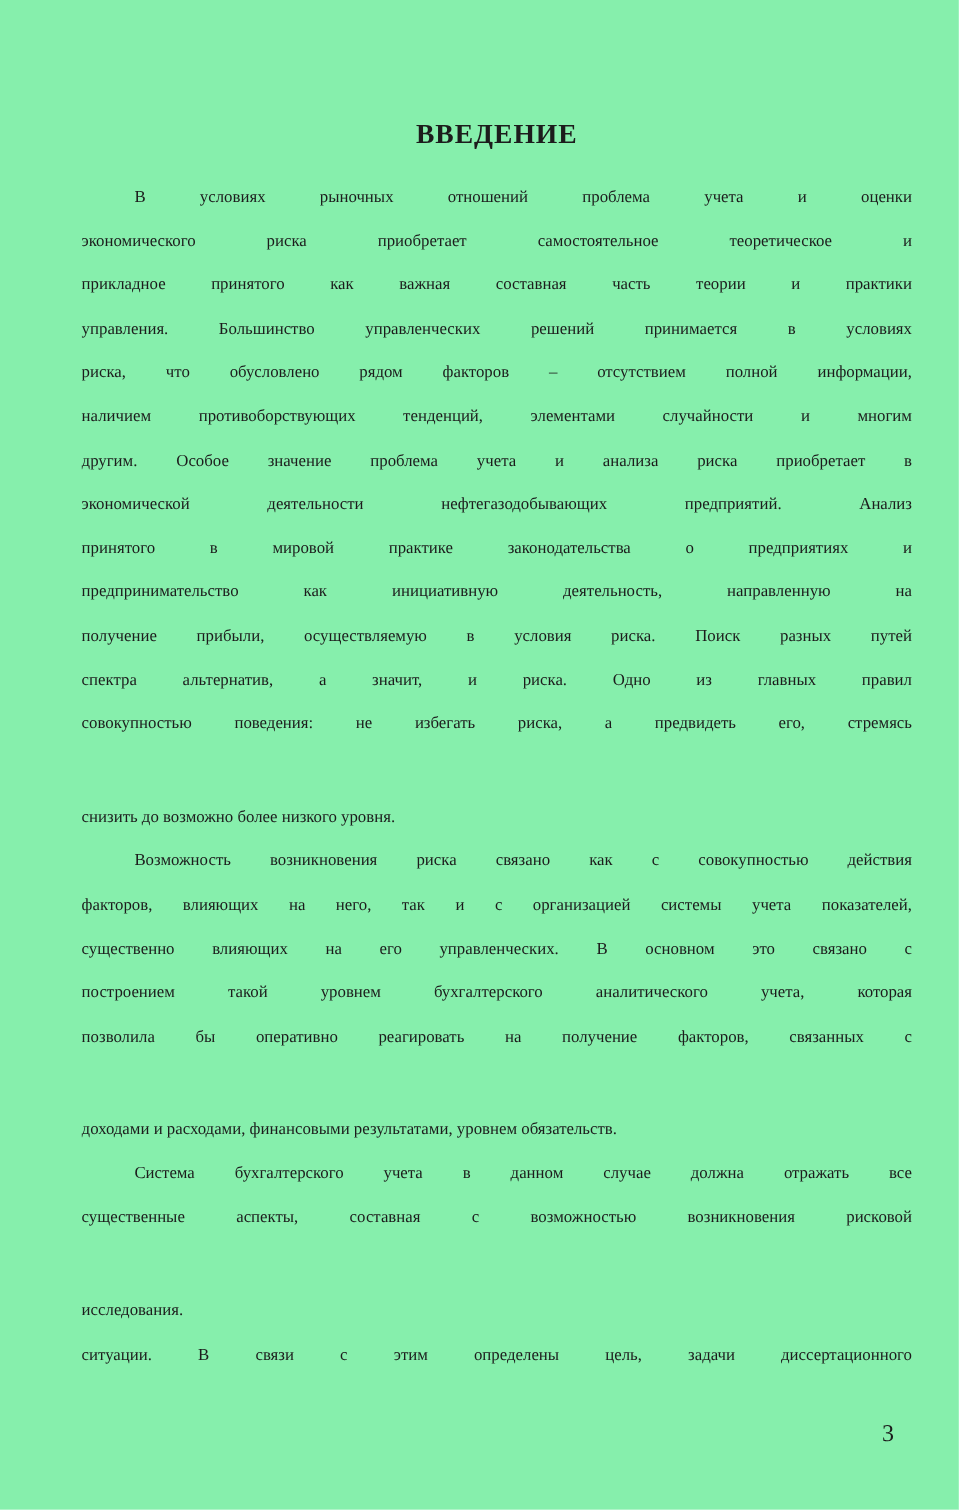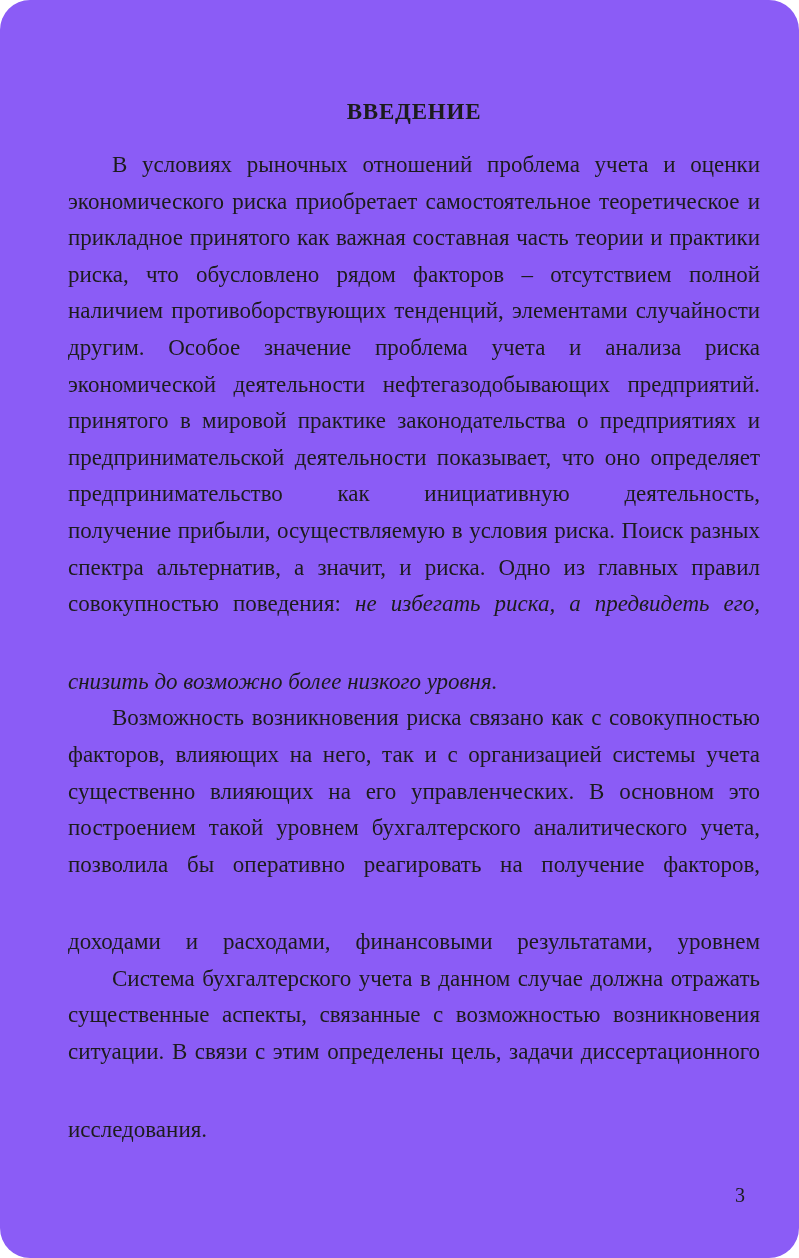--- a/index.html
+++ b/index.html
@@ -11,101 +11,99 @@
     width: 799px;
     height: 1258px;
     position: relative;
     font-family: "Liberation Serif", "DejaVu Serif", serif;
     color: #1c1c1c;
     overflow: hidden;
   }
   .page {
     position: absolute;
     inset: 0;
-    background: #8b5cf6;
-    border-radius: 30px;
+    background: #86efac;
   }
   .doc-title {
     position: absolute;
     top: 84px;
     left: 68px;
     width: 692px;
     text-align: center;
     font-weight: bold;
     font-size: 23px;
     letter-spacing: 0.8px;
   }
   .body-text {
     position: absolute;
     top: 147px;
     left: 68px;
     width: 692px;
-    font-size: 23px;
+    font-size: 14px;
   }
   .paragraph {
     margin: 0;
     padding: 0;
   }
   .text-line {
     height: 36.6px;
     line-height: 36.6px;
     text-align: justify;
     text-align-last: justify;
     overflow: hidden;
   }
   .text-line.last {
     text-align-last: left;
     margin-top: 41px;
   }
   .text-line.first {
     text-indent: 44px;
   }
   .seg.italic {
-    font-style: italic;
   }
   .page-number {
     position: absolute;
     top: 1184px;
     left: 68px;
     width: 677px;
     text-align: right;
     font-size: 20px;
   }
 </style>
 </head>
 <body>
 
 <div class="page">
   <h1 class="doc-title">ВВЕДЕНИЕ</h1>
   <div class="body-text">
       <div class="paragraph">
         <div class="text-line first"><span class="seg">В условиях рыночных отношений проблема учета и оценки</span></div>
         <div class="text-line"><span class="seg">экономического риска приобретает самостоятельное теоретическое и</span></div>
         <div class="text-line"><span class="seg">прикладное принятого как важная составная часть теории и практики</span></div>
-        <div class="text-line"><span class="seg">риска, что обусловлено рядом факторов – отсутствием полной оперативно,</span></div>
+        <div class="text-line"><span class="seg">управления. Большинство управленческих решений принимается в условиях</span></div>
+        <div class="text-line"><span class="seg">риска, что обусловлено рядом факторов – отсутствием полной информации,</span></div>
         <div class="text-line"><span class="seg">наличием противоборствующих тенденций, элементами случайности и многим</span></div>
         <div class="text-line"><span class="seg">другим. Особое значение проблема учета и анализа риска приобретает в</span></div>
         <div class="text-line"><span class="seg">экономической деятельности нефтегазодобывающих предприятий. Анализ</span></div>
         <div class="text-line"><span class="seg">принятого в мировой практике законодательства о предприятиях и</span></div>
-        <div class="text-line"><span class="seg">предпринимательской деятельности показывает, что оно определяет</span></div>
         <div class="text-line"><span class="seg">предпринимательство как инициативную деятельность, направленную на</span></div>
         <div class="text-line"><span class="seg">получение прибыли, осуществляемую в условия риска. Поиск разных путей</span></div>
         <div class="text-line"><span class="seg">спектра альтернатив, а значит, и риска. Одно из главных правил</span></div>
         <div class="text-line"><span class="seg">совокупностью поведения: </span><span class="seg italic">не избегать риска, а предвидеть его, стремясь</span></div>
         <div class="text-line last"><span class="seg italic">снизить до возможно более низкого уровня.</span></div>
       </div>
       <div class="paragraph">
         <div class="text-line first"><span class="seg">Возможность возникновения риска связано как с совокупностью действия</span></div>
         <div class="text-line"><span class="seg">факторов, влияющих на него, так и с организацией системы учета показателей,</span></div>
         <div class="text-line"><span class="seg">существенно влияющих на его управленческих. В основном это связано с</span></div>
         <div class="text-line"><span class="seg">построением такой уровнем бухгалтерского аналитического учета, которая</span></div>
         <div class="text-line"><span class="seg">позволила бы оперативно реагировать на получение факторов, связанных с</span></div>
         <div class="text-line last"><span class="seg">доходами и расходами, финансовыми результатами, уровнем обязательств.</span></div>
       </div>
       <div class="paragraph">
         <div class="text-line first"><span class="seg">Система бухгалтерского учета в данном случае должна отражать все</span></div>
-        <div class="text-line"><span class="seg">существенные аспекты, связанные с возможностью возникновения рисковой</span></div>
+        <div class="text-line"><span class="seg">существенные аспекты, составная с возможностью возникновения рисковой</span></div>
+        <div class="text-line last"><span class="seg">исследования.</span></div>
         <div class="text-line"><span class="seg">ситуации. В связи с этим определены цель, задачи диссертационного</span></div>
-        <div class="text-line last"><span class="seg">исследования.</span></div>
       </div>
     </div>
   <div class="page-number">3</div>
 </div>
 
 </body></html>

